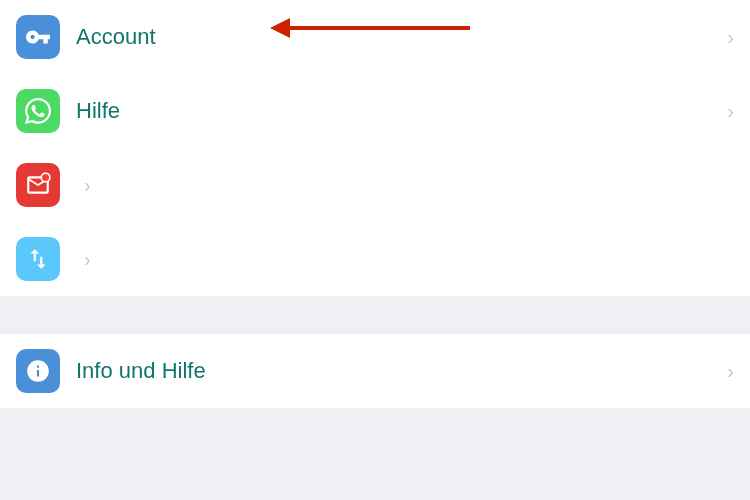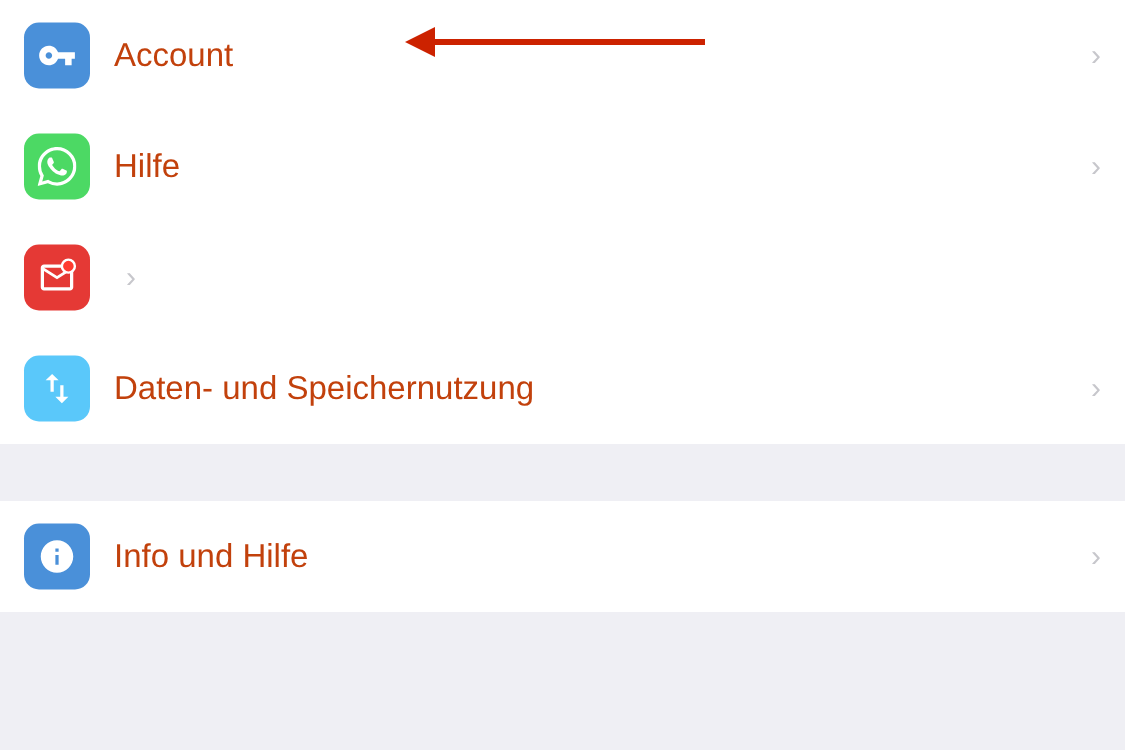--- a/index.html
+++ b/index.html
@@ -55,21 +55,21 @@
 
     .icon-wrapper svg {
       width: 26px;
       height: 26px;
       fill: white;
     }
 
     .item-label {
       flex: 1;
       font-size: 22px;
-      color: #c2410c;
+      color: #0f766e;
       font-weight: 400;
     }
 
     .chevron {
       color: #c7c7cc;
       font-size: 20px;
       font-weight: 300;
       margin-left: 8px;
     }
 
@@ -153,21 +153,20 @@
       <span class="chevron">›</span>
     </div>
 
     <div class="settings-item">
       <div class="icon-wrapper teal">
 
         <svg viewBox="0 0 24 24">
           <path d="M16 17.01V10h-2v7.01h-3L15 21l4-3.99h-3zM9 3L5 6.99h3V14h2V6.99h3L9 3z"></path>
         </svg>
       </div>
-      <span class="item-label">Daten- und Speichernutzung</span>
       <span class="chevron">›</span>
     </div>
   </div>
 
   <div class="section-gap"></div>
 
   <div class="settings-list">
 
     <div class="settings-item">
       <div class="icon-wrapper info-blue">

